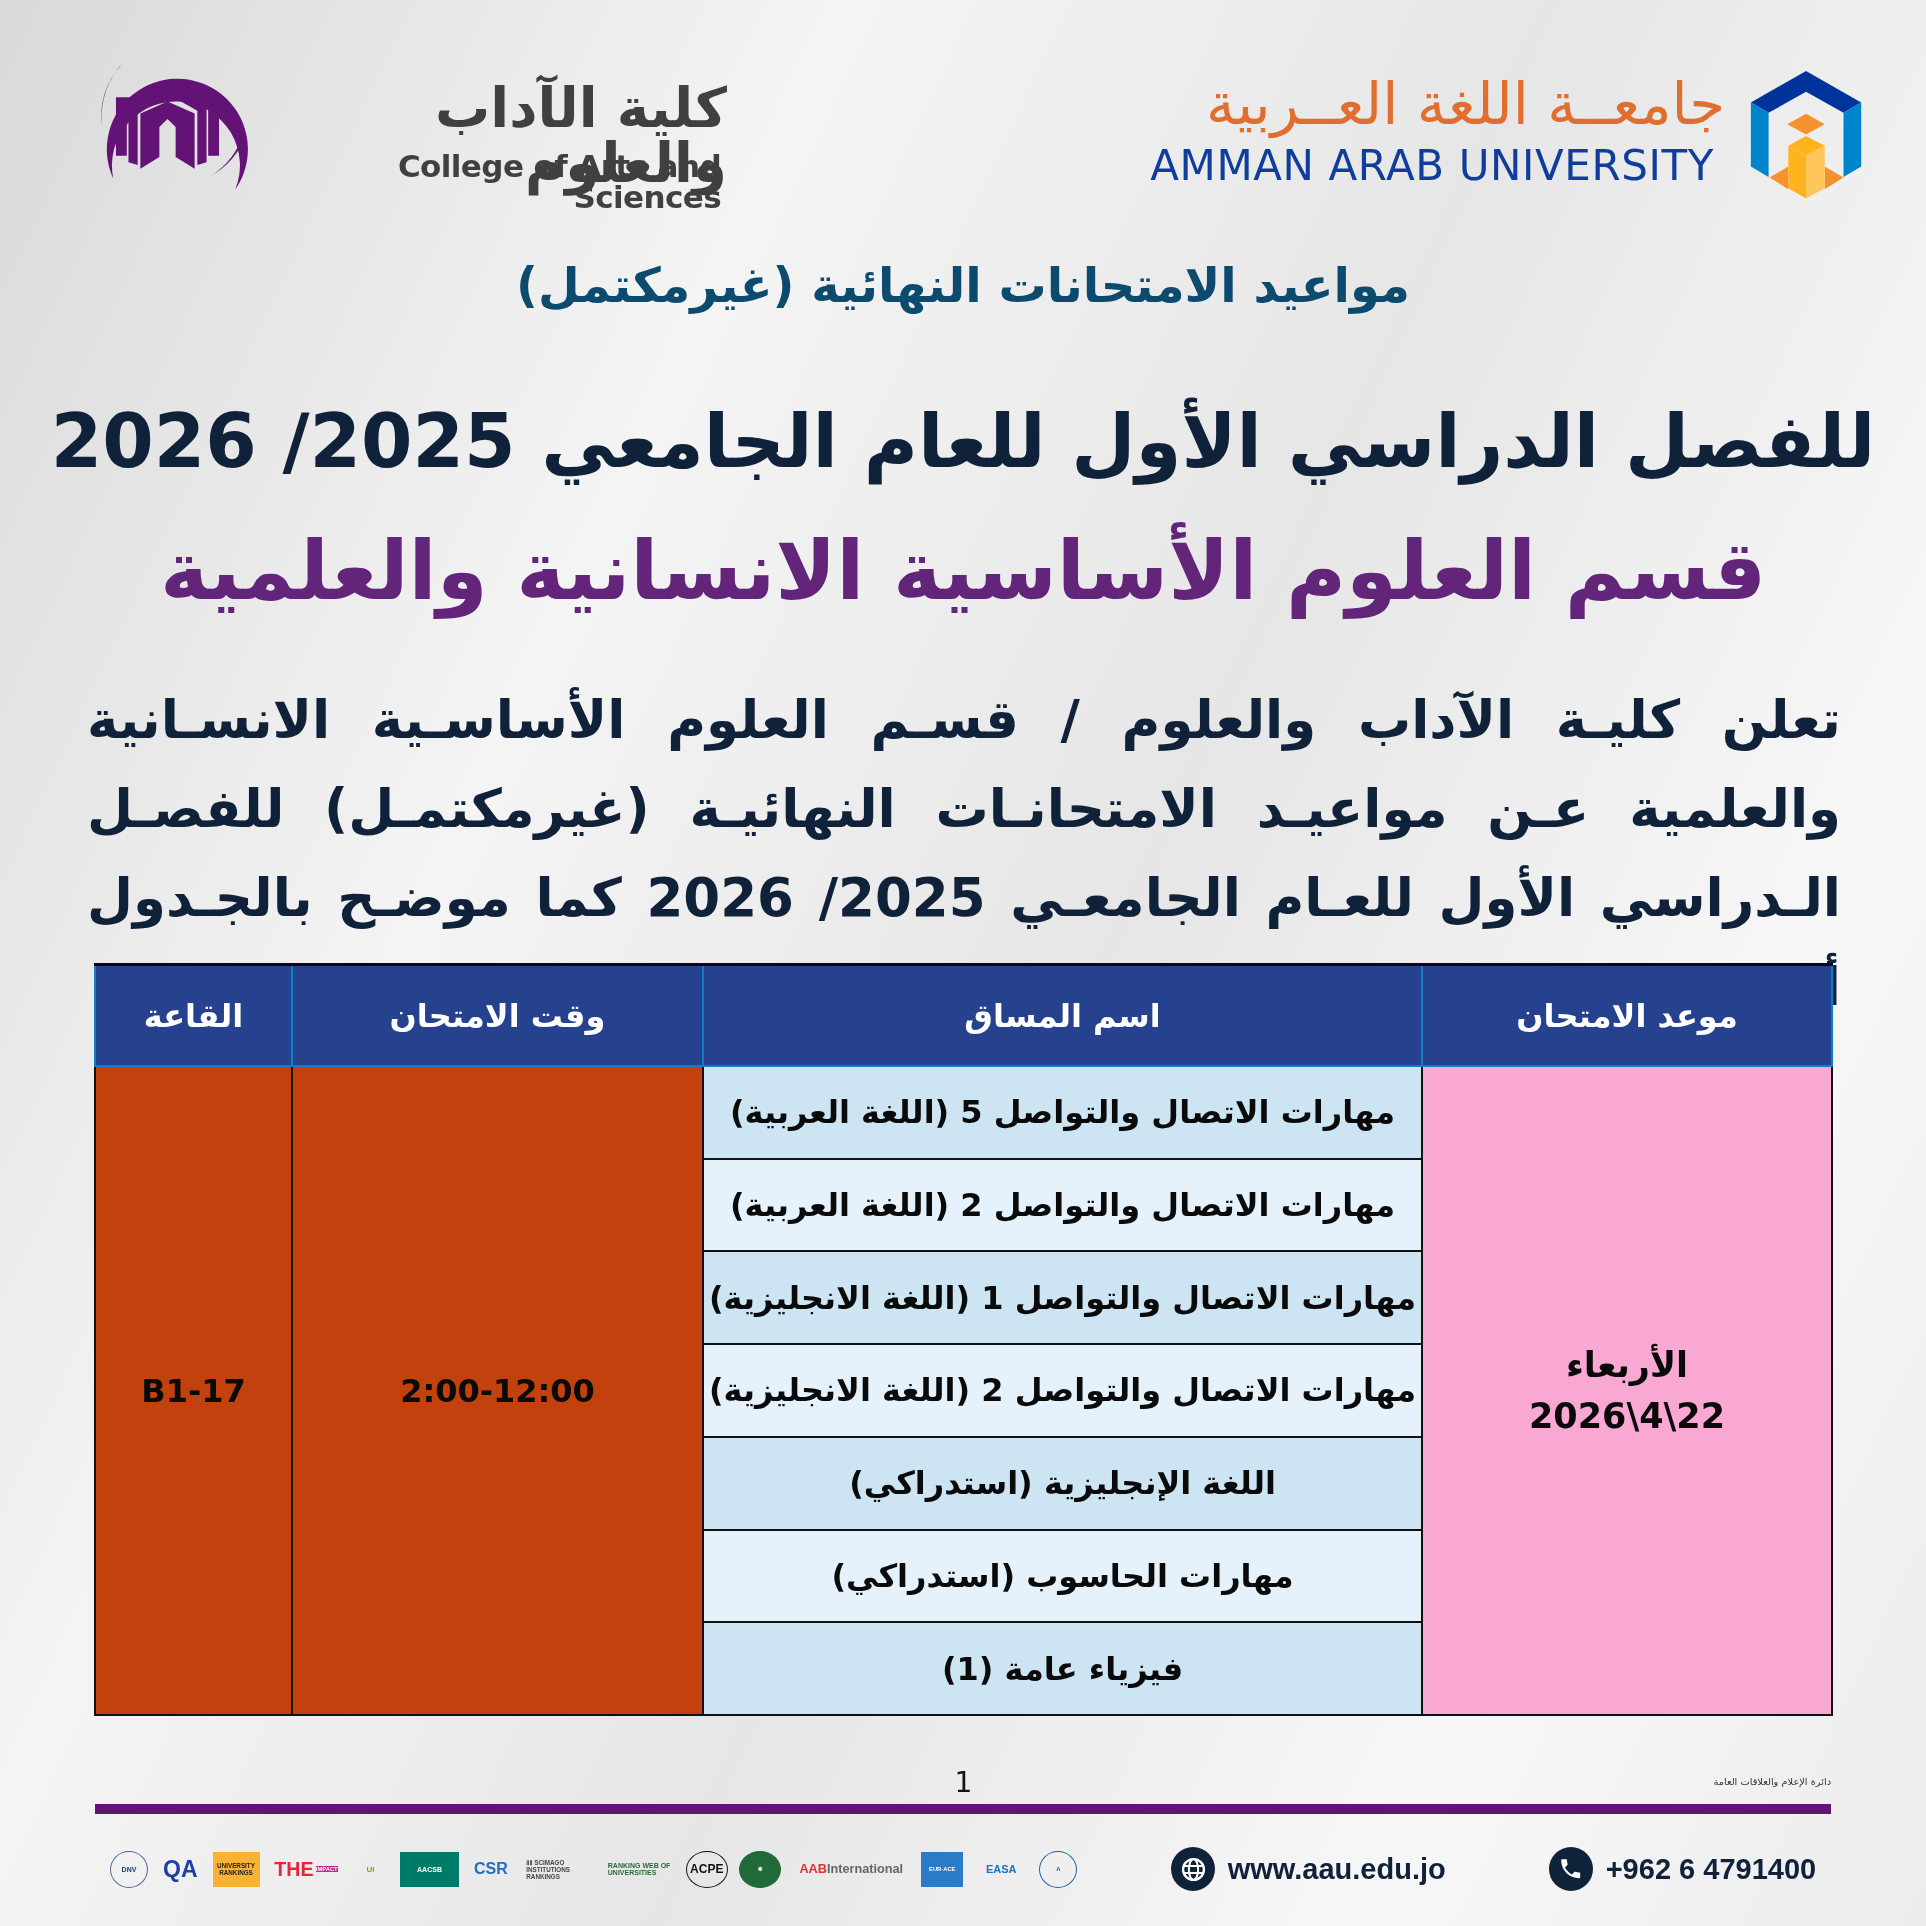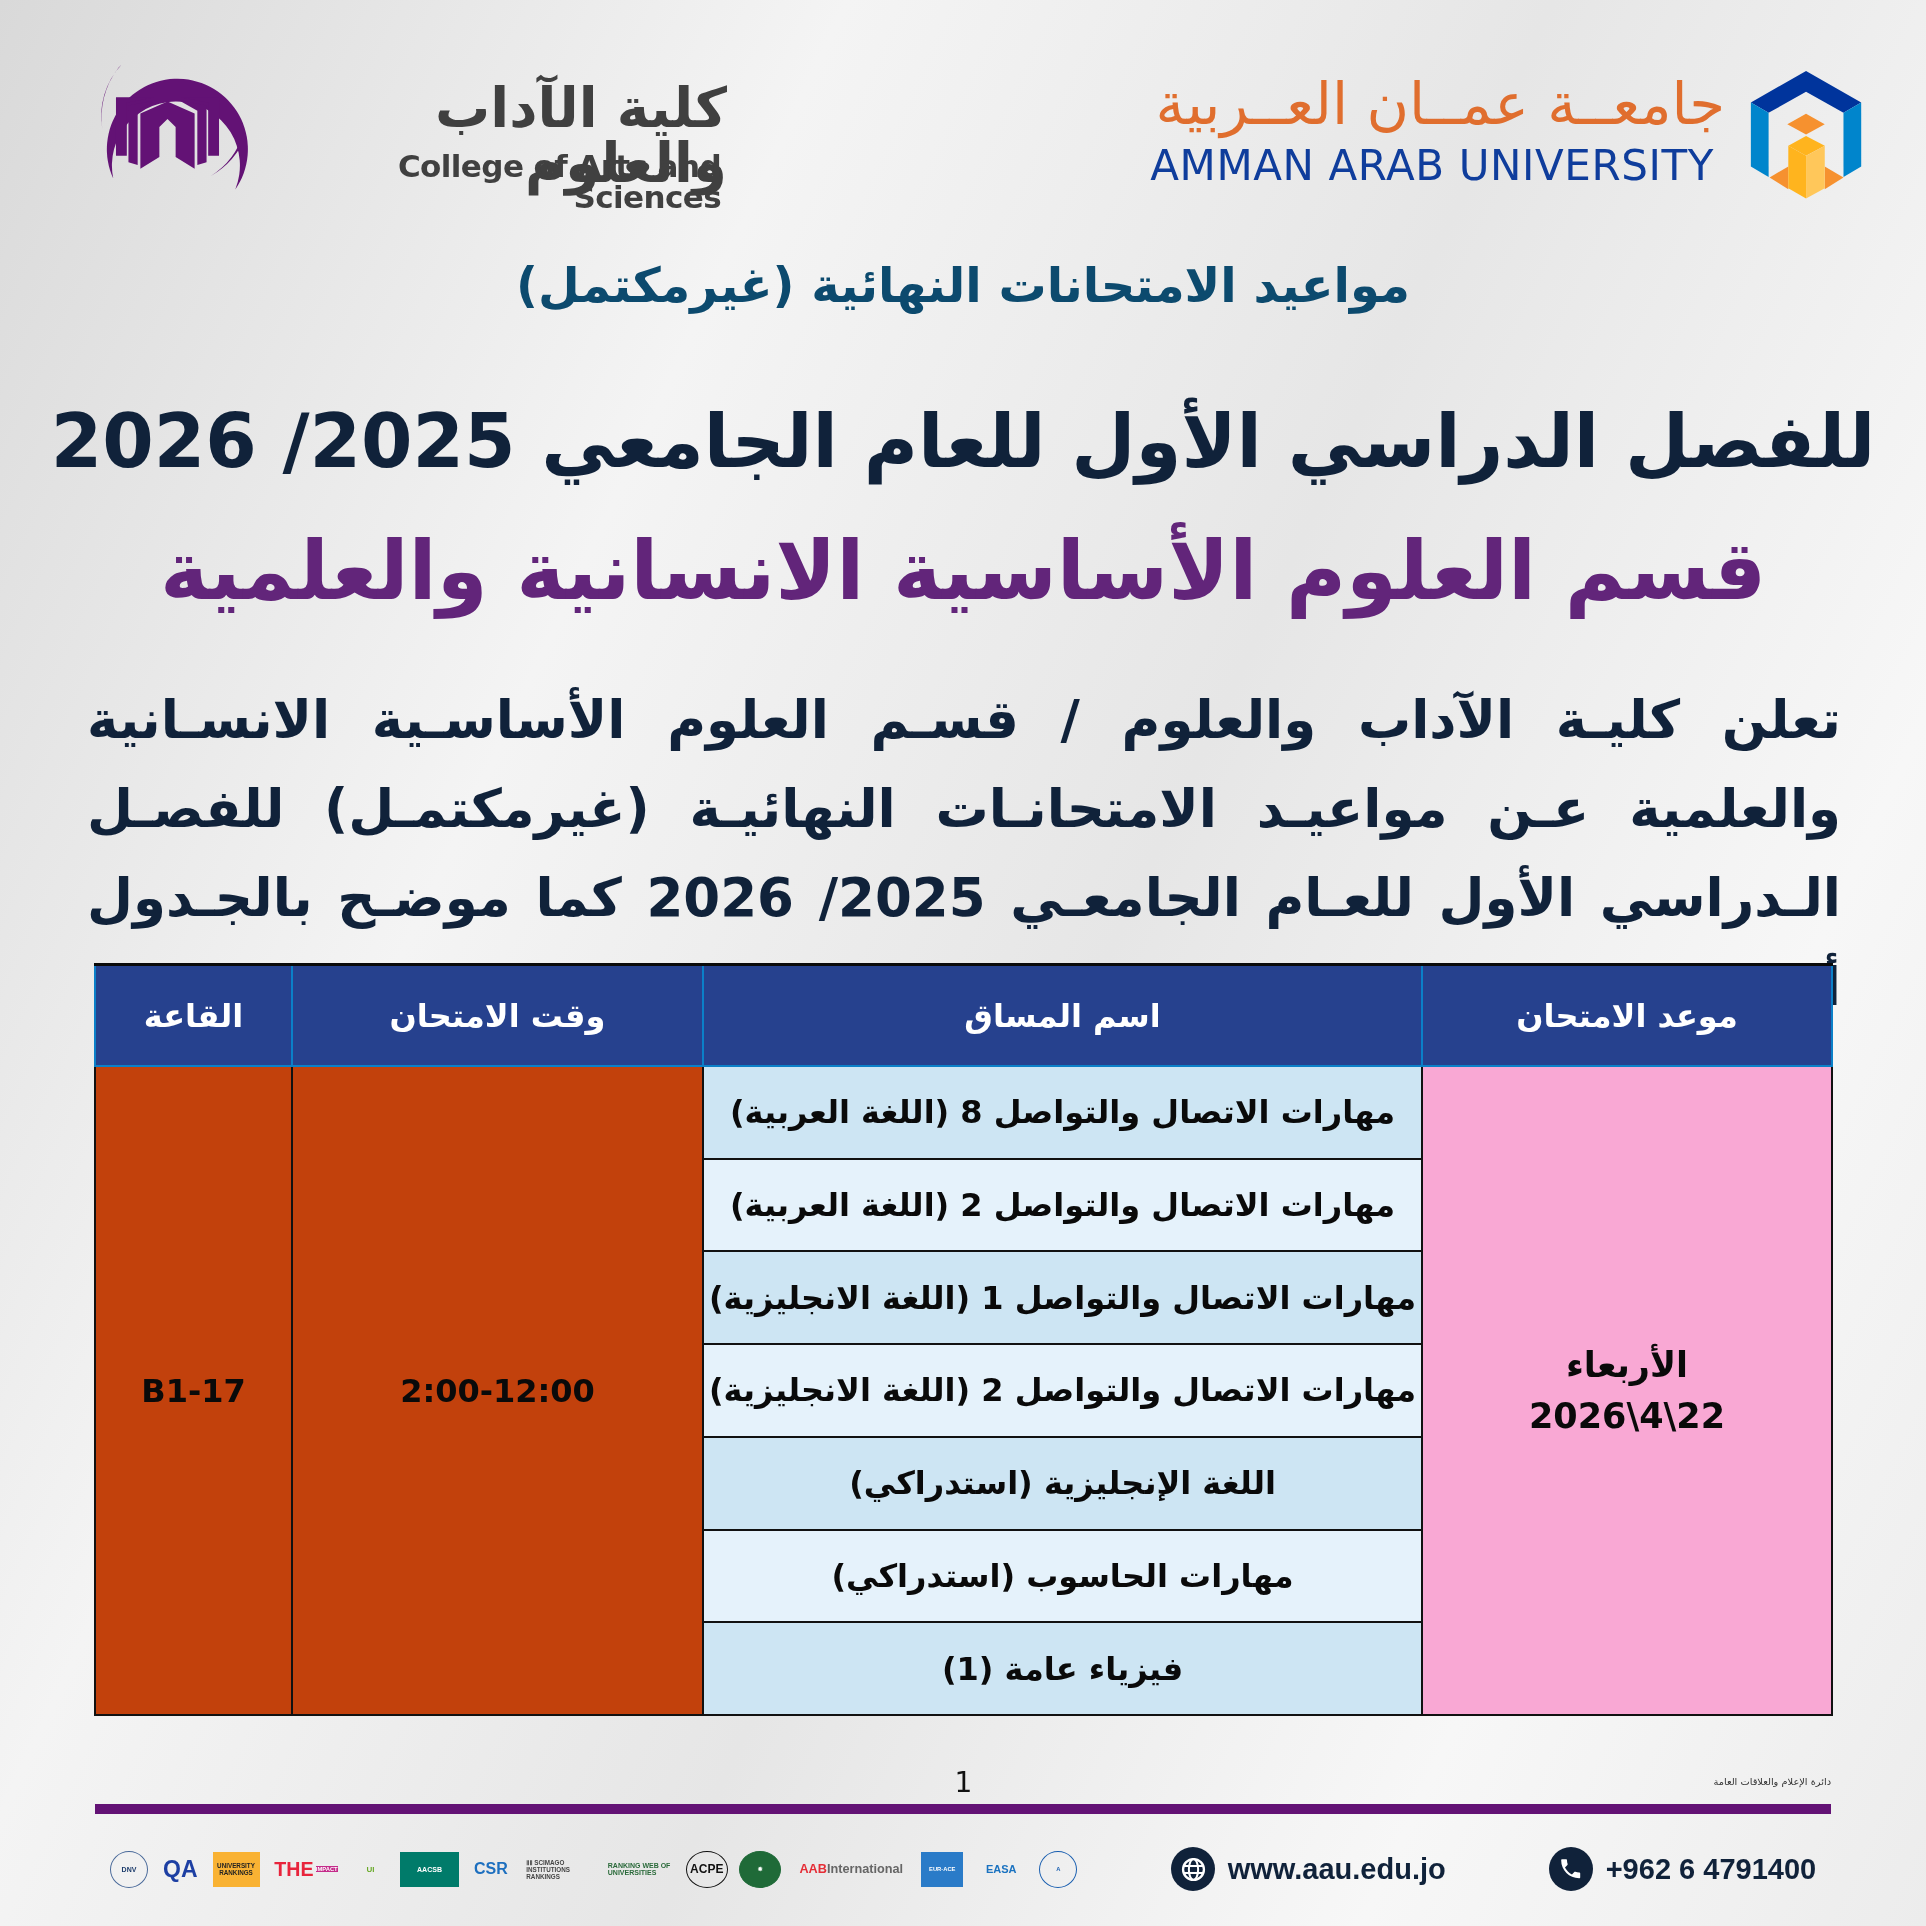--- a/index.html
+++ b/index.html
@@ -62,21 +62,21 @@
     <polygon points="65,100 135,100 85,110 85,208 65,208" fill="#631275"></polygon>
     <polygon points="255,100 185,100 235,110 235,208 255,208" fill="#631275"></polygon>
     <polygon points="88,115 140,105 105,125 105,225 88,220" fill="#631275"></polygon>
     <polygon points="232,115 180,105 215,125 215,225 232,220" fill="#631275"></polygon>
     <polygon points="160,108 110,130 110,232 145,210 145,155 160,140 175,155 175,210 210,232 210,130" fill="#631275"></polygon>
   </svg>
 </div>
 <div class="abs college-ar">كلية الآداب والعلوم</div>
 <div class="abs college-en">College of Arts and Sciences</div>
 
-<div class="abs aau-ar">جامعــة عمــان العــربية</div>
+<div class="abs aau-ar">جامعــة اللغة العــربية</div>
 <div class="abs aau-en">AMMAN ARAB UNIVERSITY</div>
 <div class="abs aau-logo">
   <svg width="133" height="150" viewBox="0 0 270 300">
     <polygon points="130,18 242,82 206,103 130,60 54,103 18,82" fill="#00349c"></polygon>
     <polygon points="18,82 54,103 54,233 18,212" fill="#0085cc"></polygon>
     <polygon points="242,82 206,103 206,233 242,212" fill="#0085cc"></polygon>
     <polygon points="130,105 168,126 130,147 92,126" fill="#f6912f"></polygon>
     <polygon points="56,234 94,212 94,258" fill="#f6912f"></polygon>
     <polygon points="206,234 168,212 168,258" fill="#f6912f"></polygon>
     <polygon points="130,150 168,170 130,190 94,170" fill="#ffb41e"></polygon>
@@ -106,21 +106,21 @@
         <th>وقت الامتحان</th>
         <th>القاعة</th>
       </tr>
     </thead>
     <tbody>
       <tr>
         <td class="date-cell" rowspan="7">
           <div>الأربعاء</div>
           <div style="direction:ltr">2026\4\22</div>
         </td>
-        <td class="course c-odd">مهارات الاتصال والتواصل 8 (اللغة العربية)</td>
+        <td class="course c-odd">مهارات الاتصال والتواصل 5 (اللغة العربية)</td>
         <td class="peach" rowspan="7" style="direction:ltr">2:00-12:00</td>
         <td class="peach" rowspan="7" style="direction:ltr">B1-17</td>
       </tr>
       <tr>
         <td class="course c-even">مهارات الاتصال والتواصل 2 (اللغة العربية)</td>
       </tr>
       <tr>
         <td class="course c-odd">مهارات الاتصال والتواصل 1 (اللغة الانجليزية)</td>
       </tr>
       <tr>

